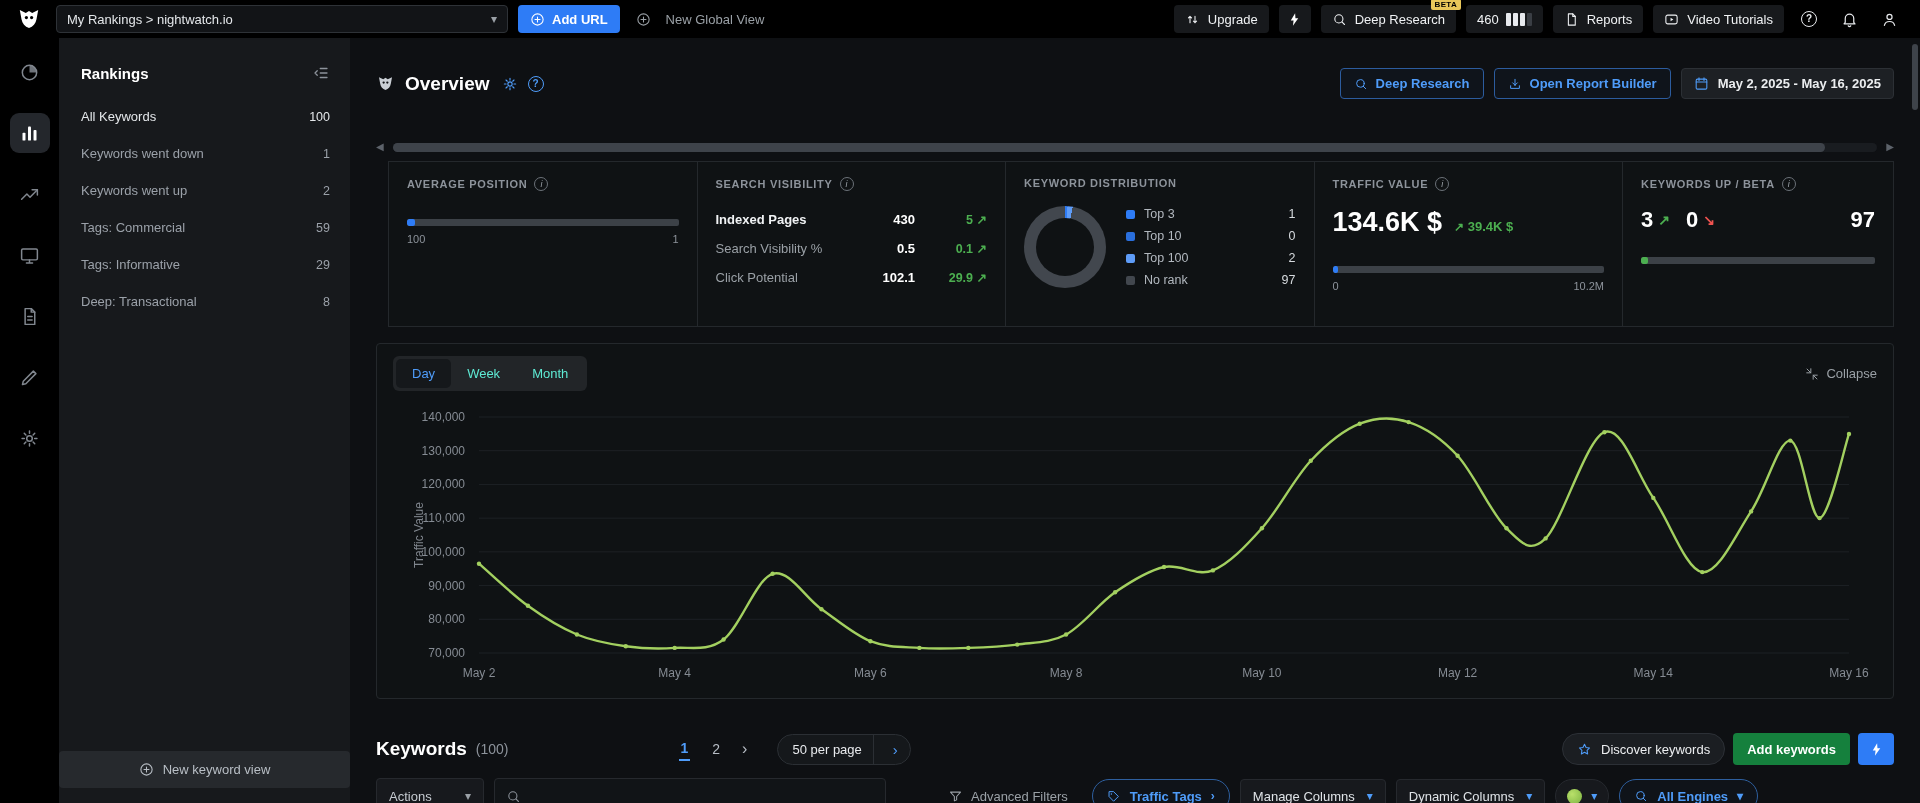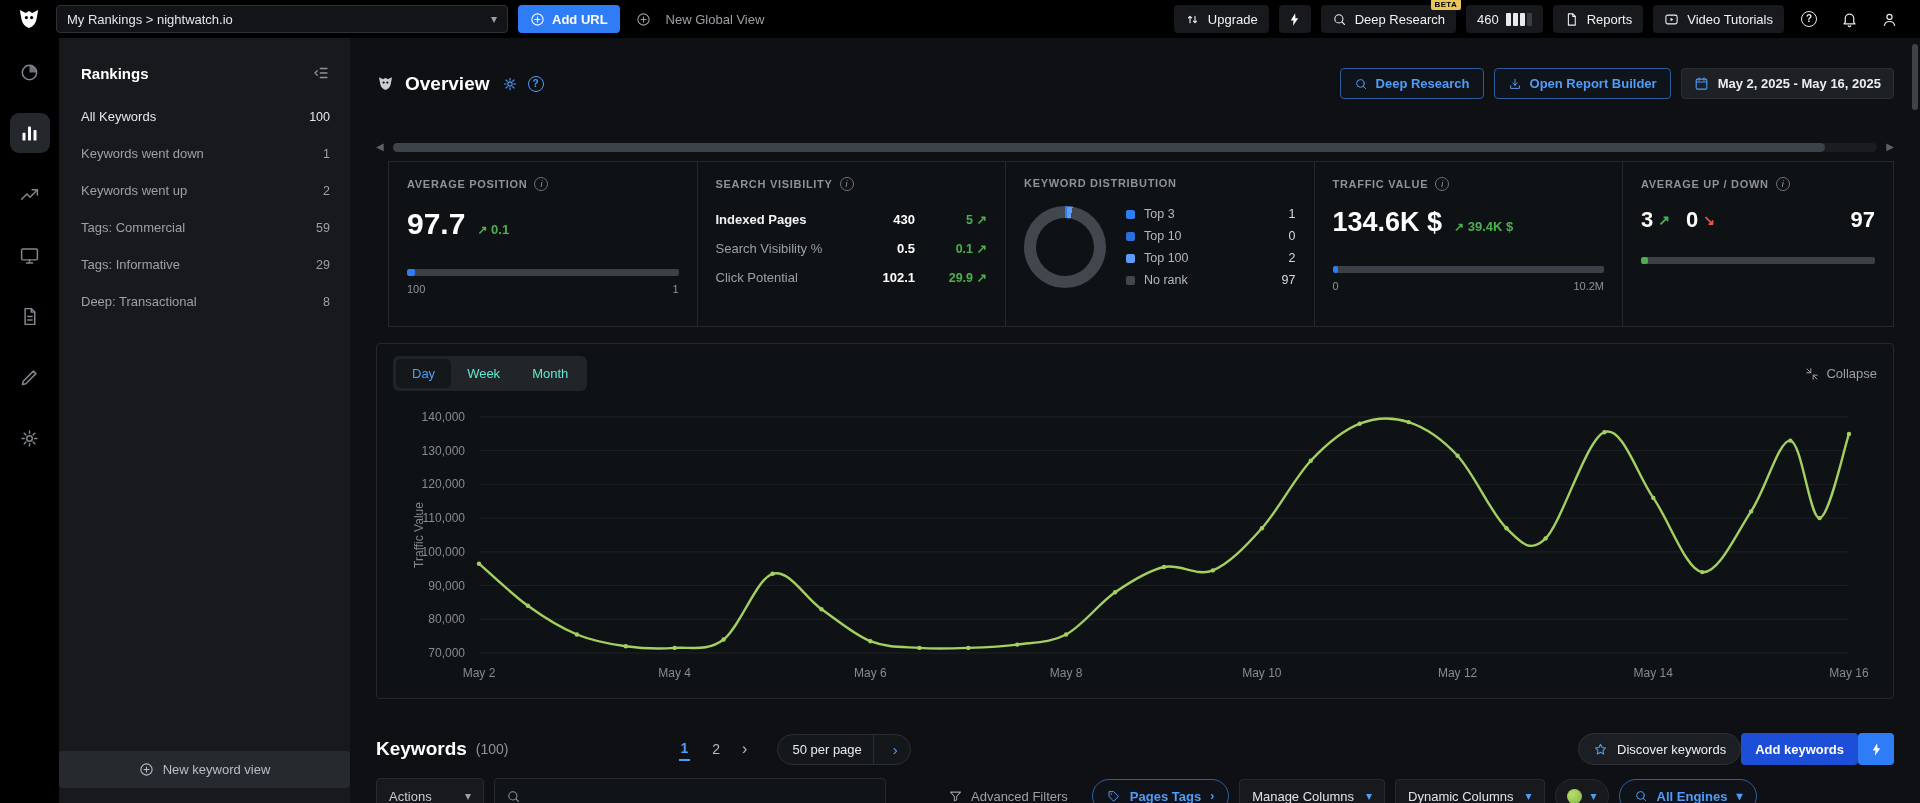--- a/index.html
+++ b/index.html
@@ -109,23 +109,23 @@
   .kw-bar{margin-top:34px;display:flex;align-items:center}
   .kw-title{font-size:19px;font-weight:bold;color:#fff}
   .kw-count{margin-left:9px;color:#8d939b;font-size:14px}
   .pager{margin-left:170px;display:flex;align-items:center;gap:20px;font-size:14px}
   .pg{color:#b6bcc4;padding:3px 2px}
   .pg.active{color:#4f9cf9;border-bottom:2px solid #4f9cf9;font-weight:bold}
   .pg-next{color:#b6bcc4;font-size:16px}
   .perpage{margin-left:30px;height:31px;background:#15181b;border:1px solid #2b2f34;border-radius:16px;display:flex;align-items:center;padding:0 4px 0 14px;gap:11px}
   .pp-sep{width:1px;align-self:stretch;background:#2b2f34}
   .pp-chev{color:#4f9cf9;font-size:15px;padding:0 8px}
-  .kw-right{margin-left:auto;display:flex;align-items:flex-start;gap:0}
+  .kw-right{margin-left:auto;display:flex;align-items:flex-start;gap:8px}
   .discover-btn{height:32px;background:#1b1e22;border:1px solid #2c3036;border-radius:16px;display:flex;align-items:center;gap:9px;padding:0 14px;color:#eceef0}
-  .add-btn{height:32px;background:#1d4ed8;border-radius:4px;padding:0 14px;color:#fff;font-weight:bold}
+  .add-btn{height:32px;background:#15803d;border-radius:4px;padding:0 14px;color:#fff;font-weight:bold}
   .bolt-btn{width:36px;height:32px;background:#2e7cf6;border-radius:4px;display:grid;place-items:center;color:#fff}
 
   .kw-toolbar{margin-top:13px;display:flex;align-items:center;gap:10px}
   .dd{height:36px;background:#17191d;border:1px solid #26292e;border-radius:4px;display:flex;align-items:center;justify-content:space-between;padding:0 12px;color:#c6cbd1}
   .dd.actions{width:108px}
   .search-box{width:392px;height:36px;background:#111417;border:1px solid #26292e;border-radius:4px;display:flex;align-items:center;gap:9px;padding:0 11px;color:#8d939b}
   .search-box input{flex:1;background:transparent;border:none;outline:none;color:#e8eaed;font-family:inherit;font-size:13px}
   .adv-filters{margin-left:52px;display:flex;align-items:center;gap:8px;color:#9aa0a6}
   .pill-blue{margin-left:14px;height:34px;border:1px solid #2e5f9e;border-radius:17px;display:flex;align-items:center;gap:9px;padding:0 14px;color:#4f9cf9;font-weight:bold;background:#0f1319}
   .cols-dd{height:34px;background:#17191d;border:1px solid #26292e;border-radius:4px;display:flex;align-items:center;gap:12px;padding:0 12px;color:#dfe3e7}
@@ -367,24 +367,20 @@
       <span class="hs-arrow">▶</span>
     </div>
 
     <div class="cards">
 
       <section class="card">
         <div class="card-head">
           <span class="card-label">AVERAGE POSITION</span>
           <span class="info-icon">i</span>
         </div>
-        <div class="big-row">
-          <span class="big">97.7</span>
-          <span class="chg"><span class="arrow">↗</span> <span>0.1</span></span>
-        </div>
         <div class="bar">
             <div class="fill fill-blue"></div>
           </div>
         <div class="scale">
           <span>100</span>
           <span>1</span>
         </div>
       </section>
 
       <section class="card">
@@ -455,21 +451,21 @@
             <div class="fill fill-blue" style="width:2.2%"></div>
           </div>
         <div class="scale">
           <span>0</span>
           <span>10.2M</span>
         </div>
       </section>
 
       <section class="card updown">
         <div class="card-head">
-          <span class="card-label">AVERAGE UP / DOWN</span>
+          <span class="card-label">KEYWORDS UP / BETA</span>
           <span class="info-icon">i</span>
         </div>
         <div class="ud-row">
           <span class="ud-num">
               <span>3</span>
               <span class="up">↗</span>
             </span>
           <span class="ud-num">
               <span>0</span>
               <span class="down">↘</span>
@@ -603,21 +599,21 @@
         <svg class="ico" width="15" height="15" viewBox="0 0 24 24">
             <path d="M4 5h16l-6.2 7v5.4L10.2 19v-7z"></path>
           </svg>
         <span>Advanced Filters</span>
       </button>
       <button class="pill-blue">
         <svg class="ico" width="14" height="14" viewBox="0 0 24 24">
             <path d="M3.5 12.2V4.5h7.7l8.3 8.3-7.7 7.7z"></path>
             <circle cx="7.5" cy="8.5" r="1.3" fill="currentColor" stroke="none"></circle>
           </svg>
-        <span>Pages Tags</span>
+        <span>Traffic Tags</span>
         <span class="chev blue">›</span>
       </button>
       <div class="cols-dd">
         <span>Manage Columns</span>
         <span class="chev">▾</span>
       </div>
       <div class="cols-dd">
         <span>Dynamic Columns</span>
         <span class="chev">▾</span>
       </div>

